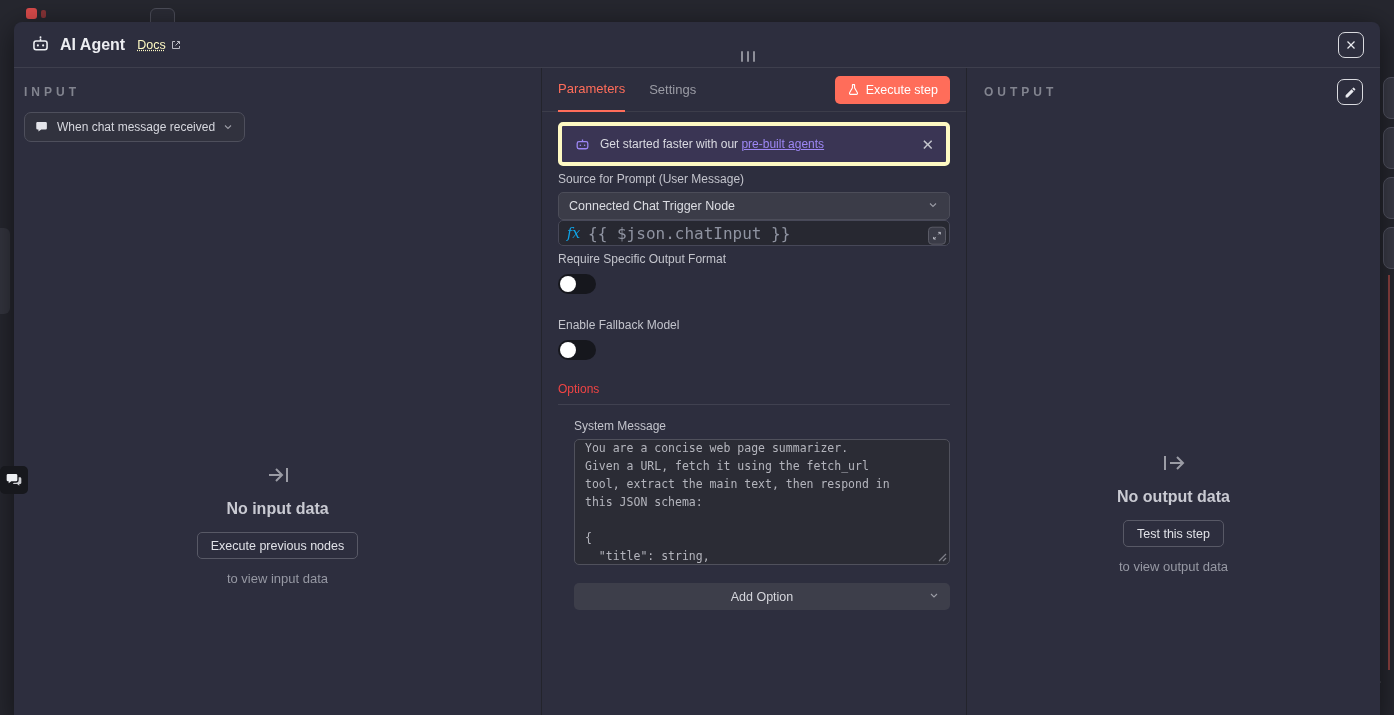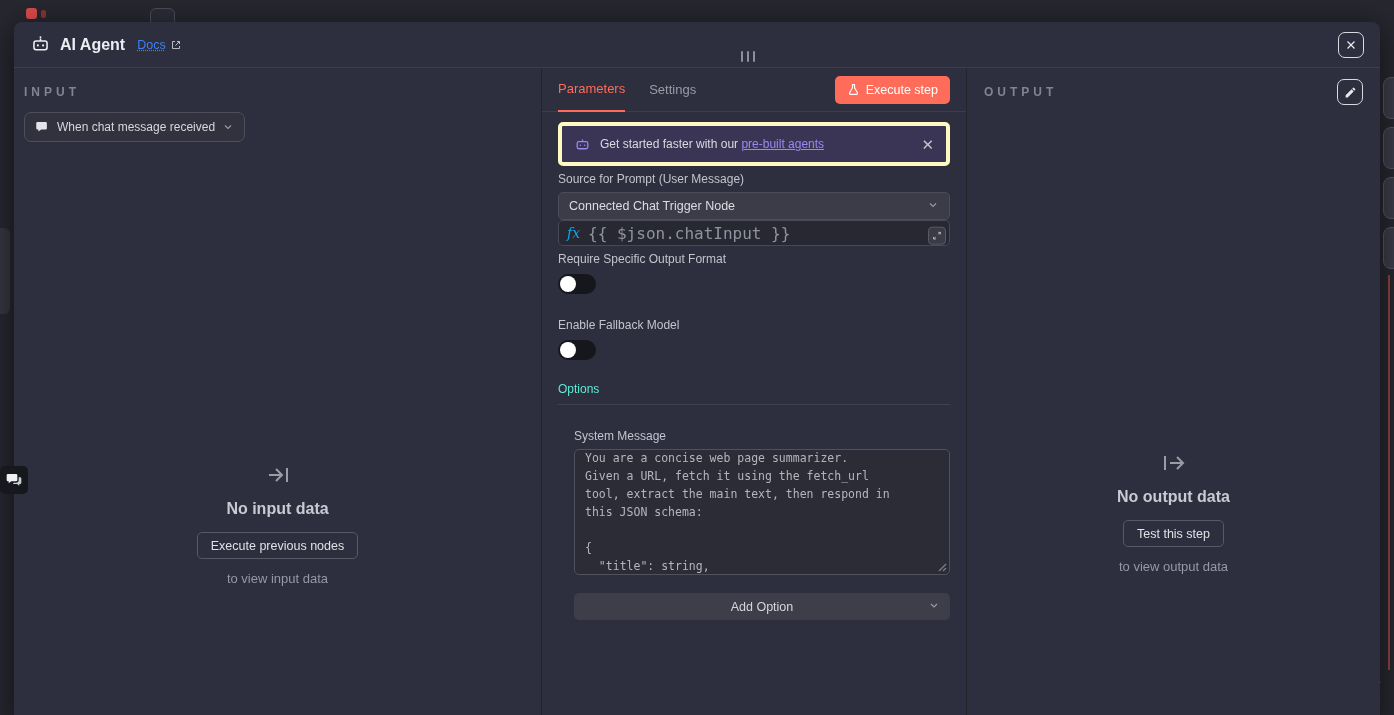--- a/index.html
+++ b/index.html
@@ -15,21 +15,21 @@
   .red-line{left:1388px;top:275px;width:2px;height:395px;background:#e05a4f;opacity:.55;}
   .left-node-hint{left:0;top:228px;width:10px;height:86px;background:#34353f;border-radius:0 6px 6px 0;}
   .canvas-chevron{left:1369px;top:676px;color:#8e8f99;}
 
   
   .modal{position:absolute;left:14px;top:22px;width:1366px;height:700px;background:#2d2e3e;border-radius:8px;
          box-shadow:0 6px 30px rgba(0,0,0,.55);z-index:10;display:flex;flex-direction:column;overflow:hidden;}
   .modal-header{height:45px;flex:0 0 45px;border-bottom:1px solid #3e3f4d;display:flex;align-items:center;padding:0 16px;position:relative;}
   .robot-wrap{display:flex;align-items:center;margin-right:9px;}
   .node-title{font-size:16px;font-weight:700;color:#ecedf1;margin-right:12px;}
-  .docs-link{display:flex;align-items:center;gap:4px;font-size:12.5px;color:#3b82f6;text-decoration:underline;text-decoration-style:dotted;cursor:pointer;}
+  .docs-link{display:flex;align-items:center;gap:4px;font-size:12.5px;color:#fef9c3;text-decoration:underline;text-decoration-style:dotted;cursor:pointer;}
   .drag-handle{position:absolute;left:727px;top:29px;display:flex;gap:4px;cursor:col-resize;}
   .drag-handle span{display:block;width:2px;height:11px;background:#8e8f99;border-radius:1px;}
   .icon-btn{width:26px;height:26px;border:1.5px solid #d9dadf;border-radius:7px;background:transparent;display:flex;align-items:center;justify-content:center;cursor:pointer;padding:0;}
   .close-btn{margin-left:auto;}
 
   .modal-body{flex:1;display:flex;min-height:0;}
   .panel{position:relative;box-sizing:border-box;}
   .panel.left{width:527px;flex:0 0 527px;}
   .panel.middle{width:426px;flex:0 0 426px;border-left:1px solid #23242c;border-right:1px solid #23242c;display:flex;flex-direction:column;}
   .panel.right{flex:1;}
@@ -75,23 +75,23 @@
   .expr-input{height:26px;box-sizing:border-box;display:flex;align-items:center;gap:8px;padding:0 8px;background:#272831;
      border:1px solid #474858;border-radius:5px;position:relative;cursor:text;}
   .fx{font-family:"DejaVu Serif","Liberation Serif",serif;font-style:italic;font-size:14px;color:#0ea5e9;text-align:center;}
   .expr-value{font-family:"DejaVu Sans Mono","Liberation Mono",monospace;font-size:16px;color:#8f93a1;}
   .expand-btn{position:absolute;right:3px;top:50%;transform:translateY(-35%);width:18px;height:18px;background:#3a3b47;
      border:1px solid #5a5b66;border-radius:4px;display:flex;align-items:center;justify-content:center;padding:0;cursor:pointer;}
 
   .toggle{margin-top:8px;width:38px;height:20px;border-radius:10px;background:#16171d;position:relative;cursor:pointer;}
   .toggle .knob{position:absolute;left:2px;top:2px;width:16px;height:16px;border-radius:50%;background:#fff;}
 
-  .options-label{font-size:12px;color:#5eead4;margin-top:22px;display:block;}
+  .options-label{font-size:12px;color:#ef4444;margin-top:22px;display:block;}
   .divider{height:1px;background:#404150;margin-top:8px;}
-  .sm-label{display:block;font-size:12px;color:#c3c4cc;margin:24px 0 6px;margin-left:16px;}
+  .sm-label{display:block;font-size:12px;color:#c3c4cc;margin:14px 0 6px;margin-left:16px;}
   .textarea{margin-left:16px;height:126px;box-sizing:border-box;border:1px solid #50515c;border-radius:5px;background:#2b2c35;
      padding:6px 10px;overflow:hidden;position:relative;cursor:text;}
   .textarea pre{margin:-7px 0 0;font-family:"DejaVu Sans Mono","Liberation Mono",monospace;font-size:11.5px;line-height:18px;
      color:#b4b5bd;white-space:pre-wrap;}
   .resize-corner{position:absolute;right:2px;bottom:2px;}
 
   .add-option{margin-top:18px;margin-left:16px;width:calc(100% - 16px);height:27px;border:none;border-radius:5px;background:#3d3e4a;
      color:#d5d6dc;font-size:12.5px;font-family:inherit;position:relative;cursor:pointer;}
   .add-option .chev{position:absolute;right:10px;top:50%;transform:translateY(-50%);}
 

